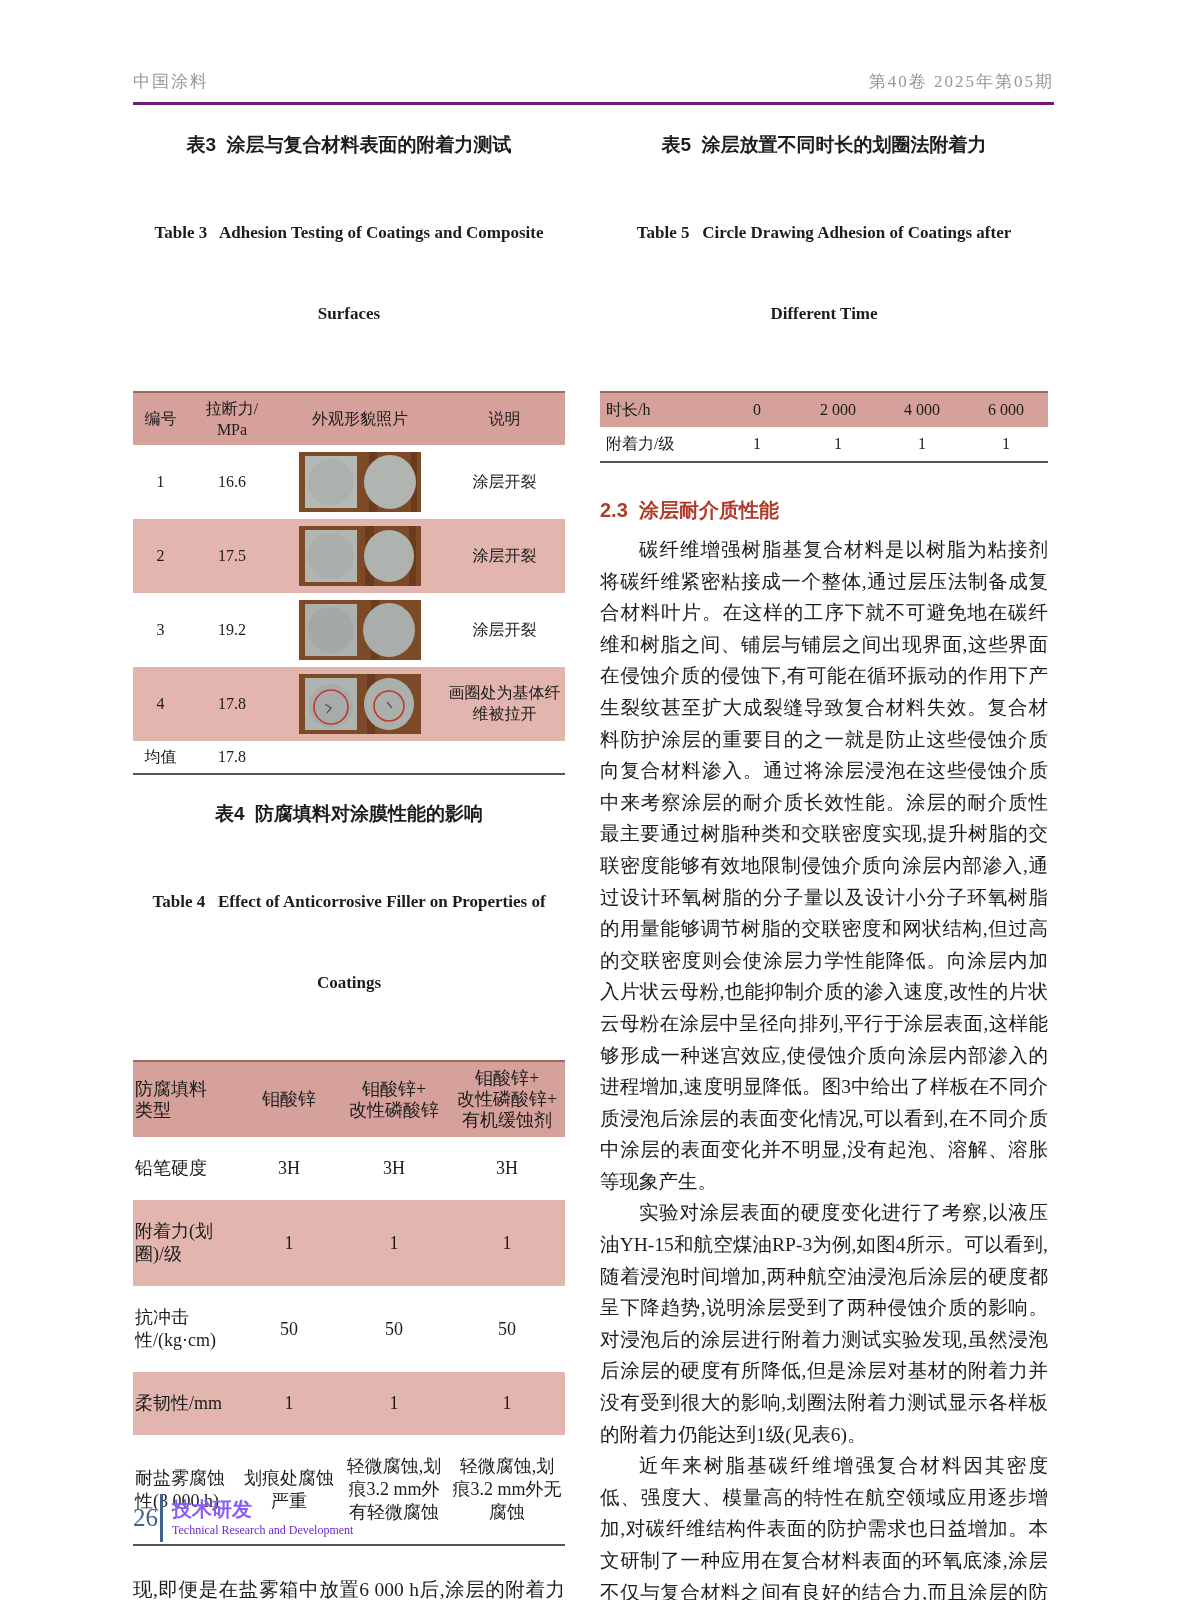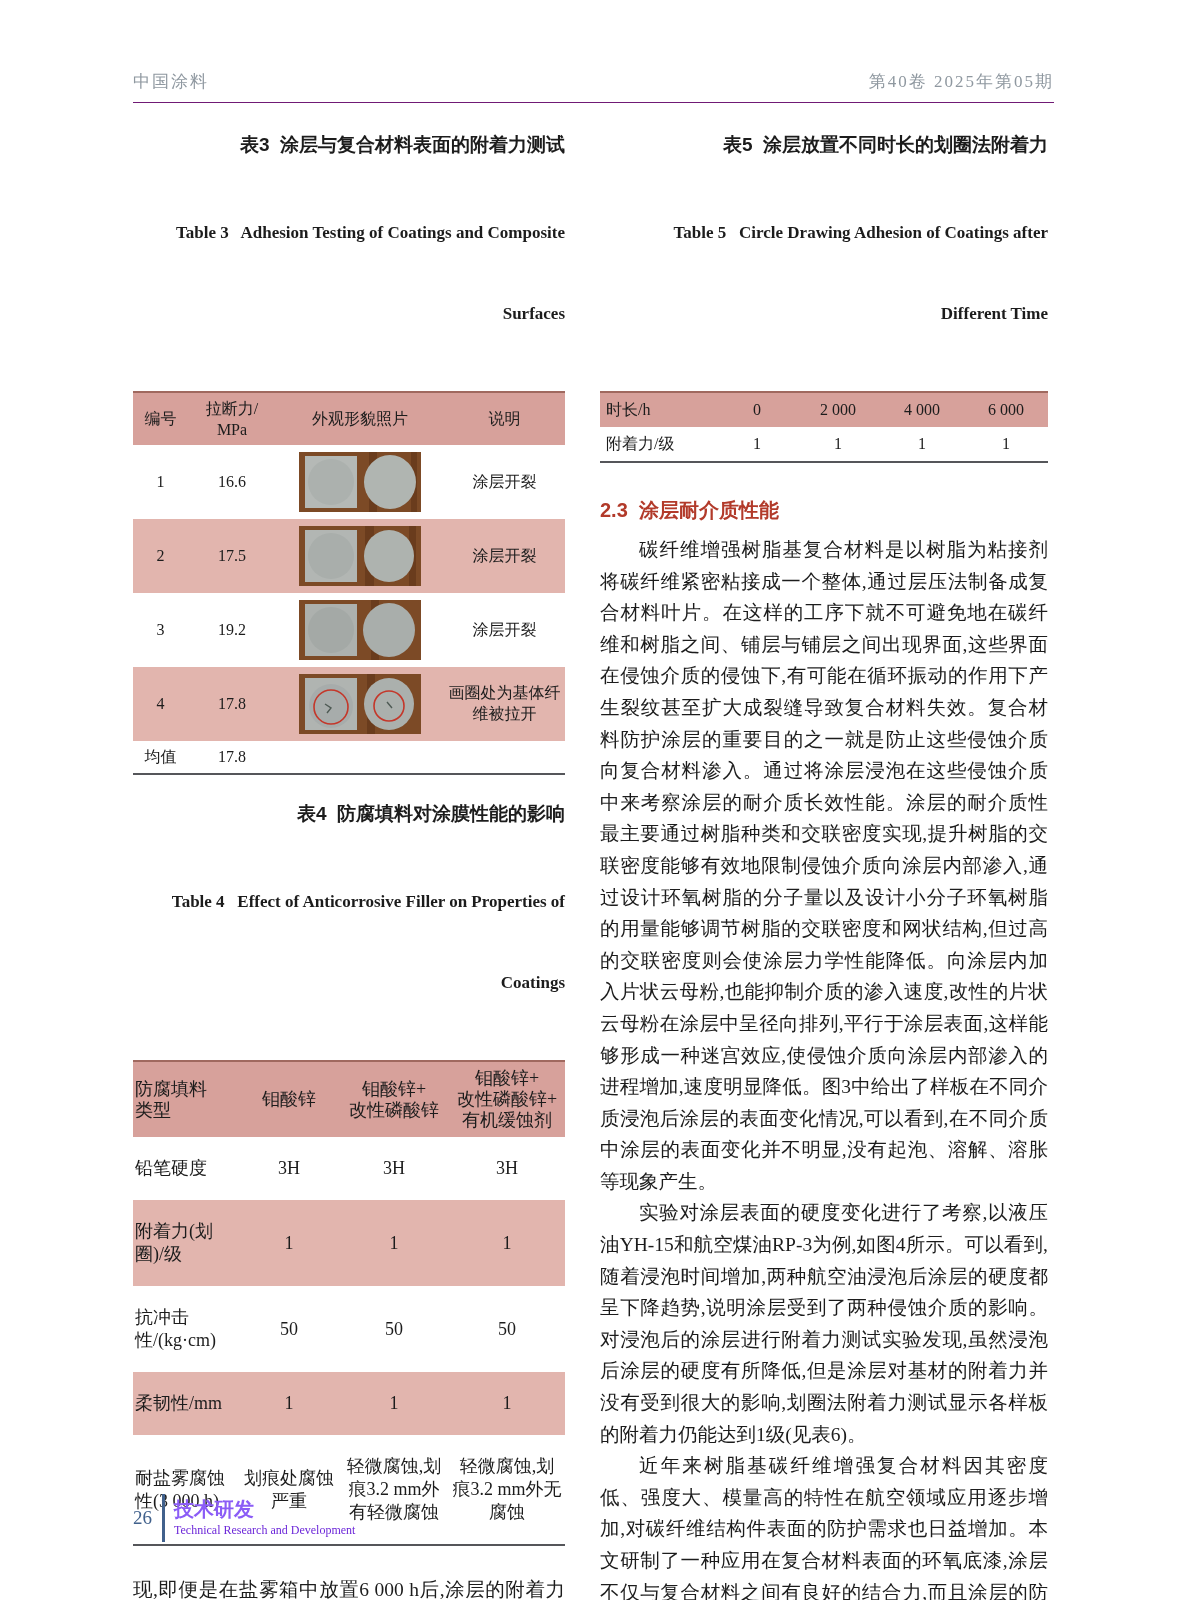--- a/index.html
+++ b/index.html
@@ -3,29 +3,29 @@
 <meta charset="utf-8">
 <style>
   html,body{margin:0;padding:0;background:#e9e9e9;}
   .page{position:relative;width:1187px;height:1600px;background:#ffffff;margin:0 auto;
         font-family:"Liberation Serif","DejaVu Serif",serif;color:#1c1c1c;overflow:hidden;}
 
   
   .page-header{position:absolute;left:133px;right:133px;top:70px;display:flex;
                justify-content:space-between;align-items:flex-end;
                font-size:17px;color:#8f98a0;letter-spacing:2px;
-               padding-bottom:9px;border-bottom:1px solid #701a75;}
+               padding-bottom:9px;border-bottom:3px solid #701a75;}
 
   
   .col{position:absolute;top:126px;}
   .col-left{left:133px;width:432px;}
   .col-right{left:600px;width:448px;}
 
   
-  .tbl-caption{text-align:right;margin:6px 0 10px 0;}
+  .tbl-caption{text-align:center;margin:6px 0 10px 0;}
   .tbl-caption .zh{font-family:"Liberation Sans","DejaVu Sans",sans-serif;font-weight:bold;
                    font-size:19px;white-space:pre;margin-bottom:7px;}
   .tbl-caption .en{font-weight:bold;font-size:17px;line-height:27px;white-space:pre;}
 
   
   table{width:100%;border-collapse:collapse;border-top:2px solid #a0695f;
         border-bottom:2px solid #55565a;font-size:16px;}
   th,td{padding:4px 2px;text-align:center;vertical-align:middle;font-weight:normal;}
   .thead{background:#d7a19b;}
   .row-pink{background:#e2b5ae;}
@@ -50,21 +50,21 @@
          color:#b23a2a;white-space:pre;}
   .h-sub{font-size:20px;margin:34px 0 10px 0;}
   .h-big{font-size:24px;word-spacing:12px;margin:26px 0 14px 0;}
 
   
   .fig2{margin-top:26px;}
   .fig2-photos{display:flex;gap:9px;}
 
   
   .page-footer{position:absolute;left:133px;top:1494px;display:flex;align-items:center;}
-  .page-num{font-size:19px;color:#41618c;margin-right:10px;}
+  .page-num{font-size:25px;color:#41618c;margin-right:2px;}
   .vbar{width:3px;height:48px;background:#41618c;margin-right:9px;}
   .footer-zh{font-family:"Liberation Sans","DejaVu Sans",sans-serif;font-weight:bold;
              font-size:20px;color:#8b5cf6;line-height:24px;}
   .footer-en{font-size:12px;color:#6d28d9;line-height:18px;}
 </style>
 </head>
 <body>
 
 <div class="page">
 

